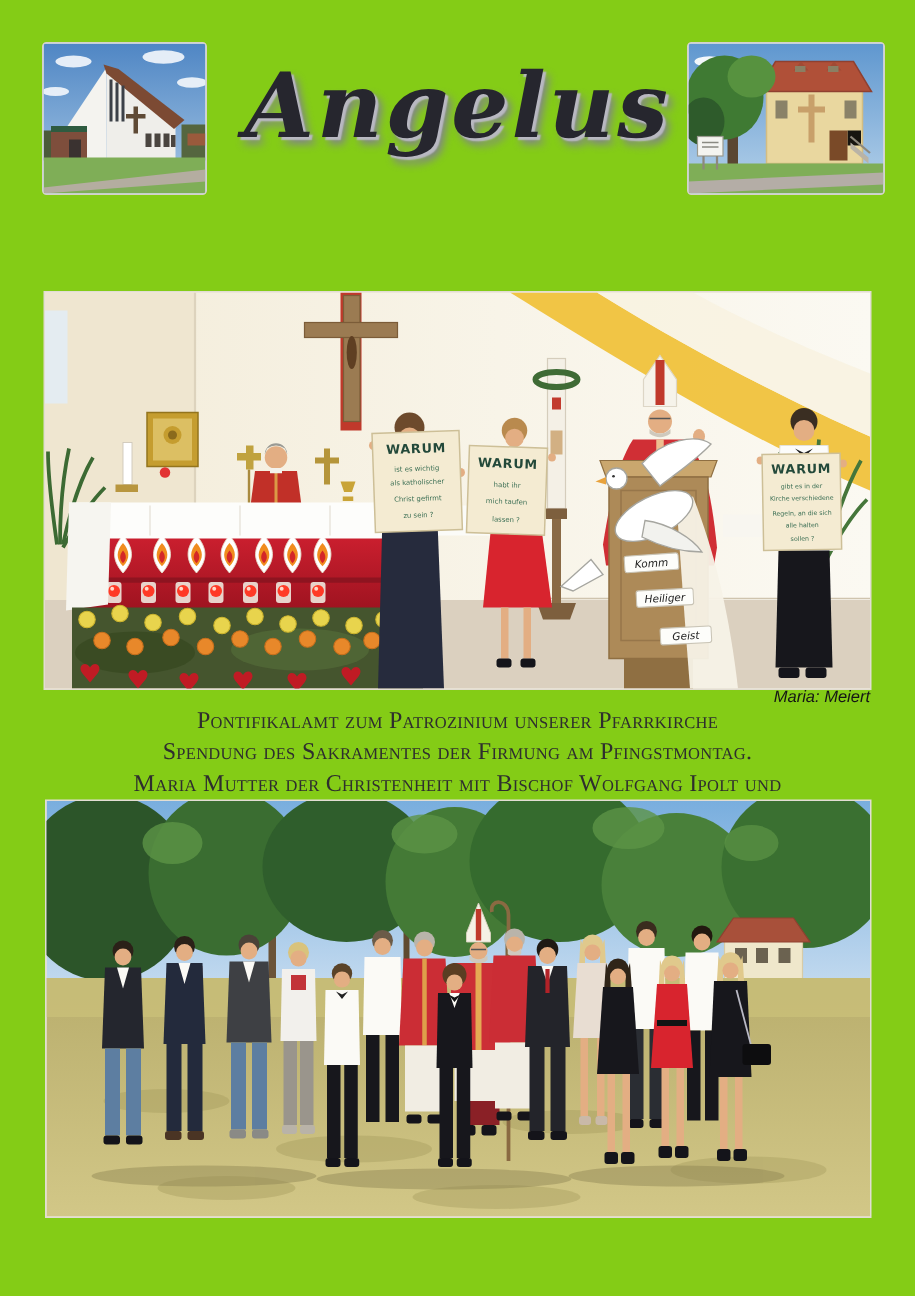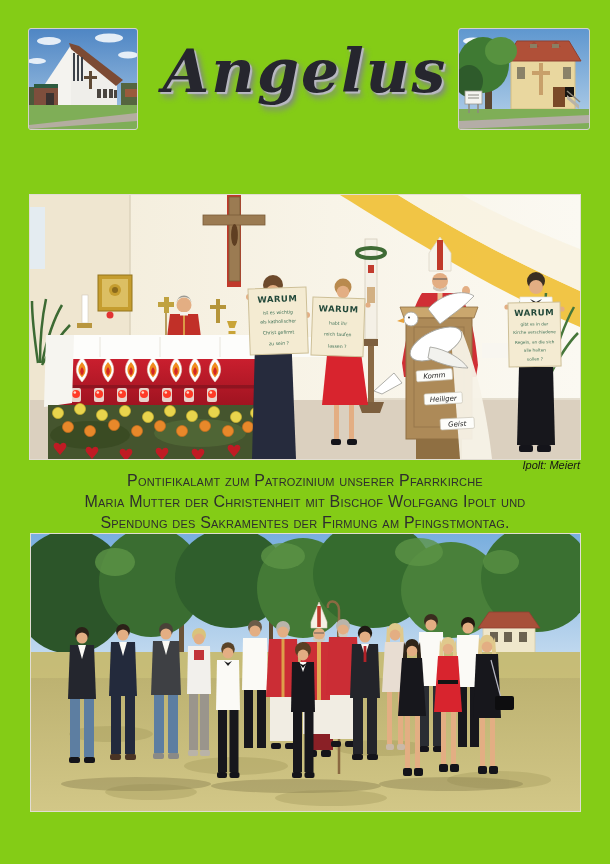--- a/index.html
+++ b/index.html
@@ -13,21 +13,21 @@
          font-family:"DejaVu Serif",serif;font-style:italic;font-weight:bold;
          font-size:60px;line-height:86px;letter-spacing:2px;color:#26262e;
          text-shadow:2px 2px 1px #b9b9c2,4px 5px 6px #81818e;}
   .subtitle{position:absolute;left:0;right:0;top:148px;text-align:center;
             font-variant:small-caps;font-size:15.5px;letter-spacing:.4px;color:#343434;}
   .photo-frame{position:absolute;box-shadow:0 0 0 1px #e2ddd3;background:#efe9da;}
   #photo1{left:30px;top:195px;width:550px;height:264px;}
   #photo2{left:31px;top:534px;width:549px;height:277px;}
   .credit{position:absolute;right:30px;top:459px;font-style:italic;font-size:11px;color:#151515;}
   .caption{position:absolute;left:0;right:0;top:470px;text-align:center;
-           font-variant:small-caps;font-size:16px;line-height:21px;letter-spacing:.2px;color:#2e2e2e;}
+           font-variant:small-caps;font-size:16px;line-height:21px;letter-spacing:.2px;color:#2e2e2e;font-family:Liberation Serif, serif;}
   
   .skin{fill:#e3ae83}.hairD{fill:#2b2118}.hairB{fill:#5a4328}.hairG{fill:#b9b4aa}.hairBl{fill:#e0c98c}
   .suitD{fill:#24262e}.shirtW{fill:#fbfaf6}.jeans{fill:#5d7ea1}.blackC{fill:#17171c}
   .red{fill:#cb2d35}.alb{fill:#f1ede3}.shoe{fill:#14141a}
   .signpaper{fill:#f4ebd2;stroke:#cdbf97;stroke-width:1}
   .signhead{font:bold 8.5px "DejaVu Sans",sans-serif;fill:#23493a;letter-spacing:.5px}
   .signline{font:4.6px "DejaVu Sans",sans-serif;fill:#3c6f55}
   .dovelabel{font:italic 7px "DejaVu Sans",sans-serif;fill:#1d1d1d}
 </style>
 </head>
@@ -383,26 +383,26 @@
           <text x="26" y="23" text-anchor="middle" class="signline" style="font-size:4.2px">gibt es in der</text>
           <text x="26" y="31" text-anchor="middle" class="signline" style="font-size:4.2px">Kirche verschiedene</text>
           <text x="26" y="41" text-anchor="middle" class="signline" style="font-size:4.2px">Regeln, an die sich</text>
           <text x="26" y="49" text-anchor="middle" class="signline" style="font-size:4.2px">alle halten</text>
           <text x="26" y="58" text-anchor="middle" class="signline" style="font-size:4.2px">sollen ?</text>
         </g>
       </g>
     </svg>
   </div>
 
-  <div class="credit">Ipolt: Meiert</div>
+  <div class="credit">Maria: Meiert</div>
 
   <div class="caption">
     <div>Pontifikalamt zum Patrozinium unserer Pfarrkirche</div>
+    <div>Spendung des Sakramentes der Firmung am Pfingstmontag.</div>
     <div>Maria Mutter der Christenheit mit Bischof Wolfgang Ipolt und</div>
-    <div>Spendung des Sakramentes der Firmung am Pfingstmontag.</div>
   </div>
 
   <div class="photo-frame" id="photo2">
     <svg width="549" height="277" viewBox="0 0 549 277">
       <defs>
         <linearGradient id="sky2" x1="0" y1="0" x2="0" y2="1">
           <stop offset="0" stop-color="#79aede"></stop>
             <stop offset="1" stop-color="#c6dcf0"></stop>
         </linearGradient>
         <linearGradient id="lawng" x1="0" y1="0" x2="0" y2="1">

